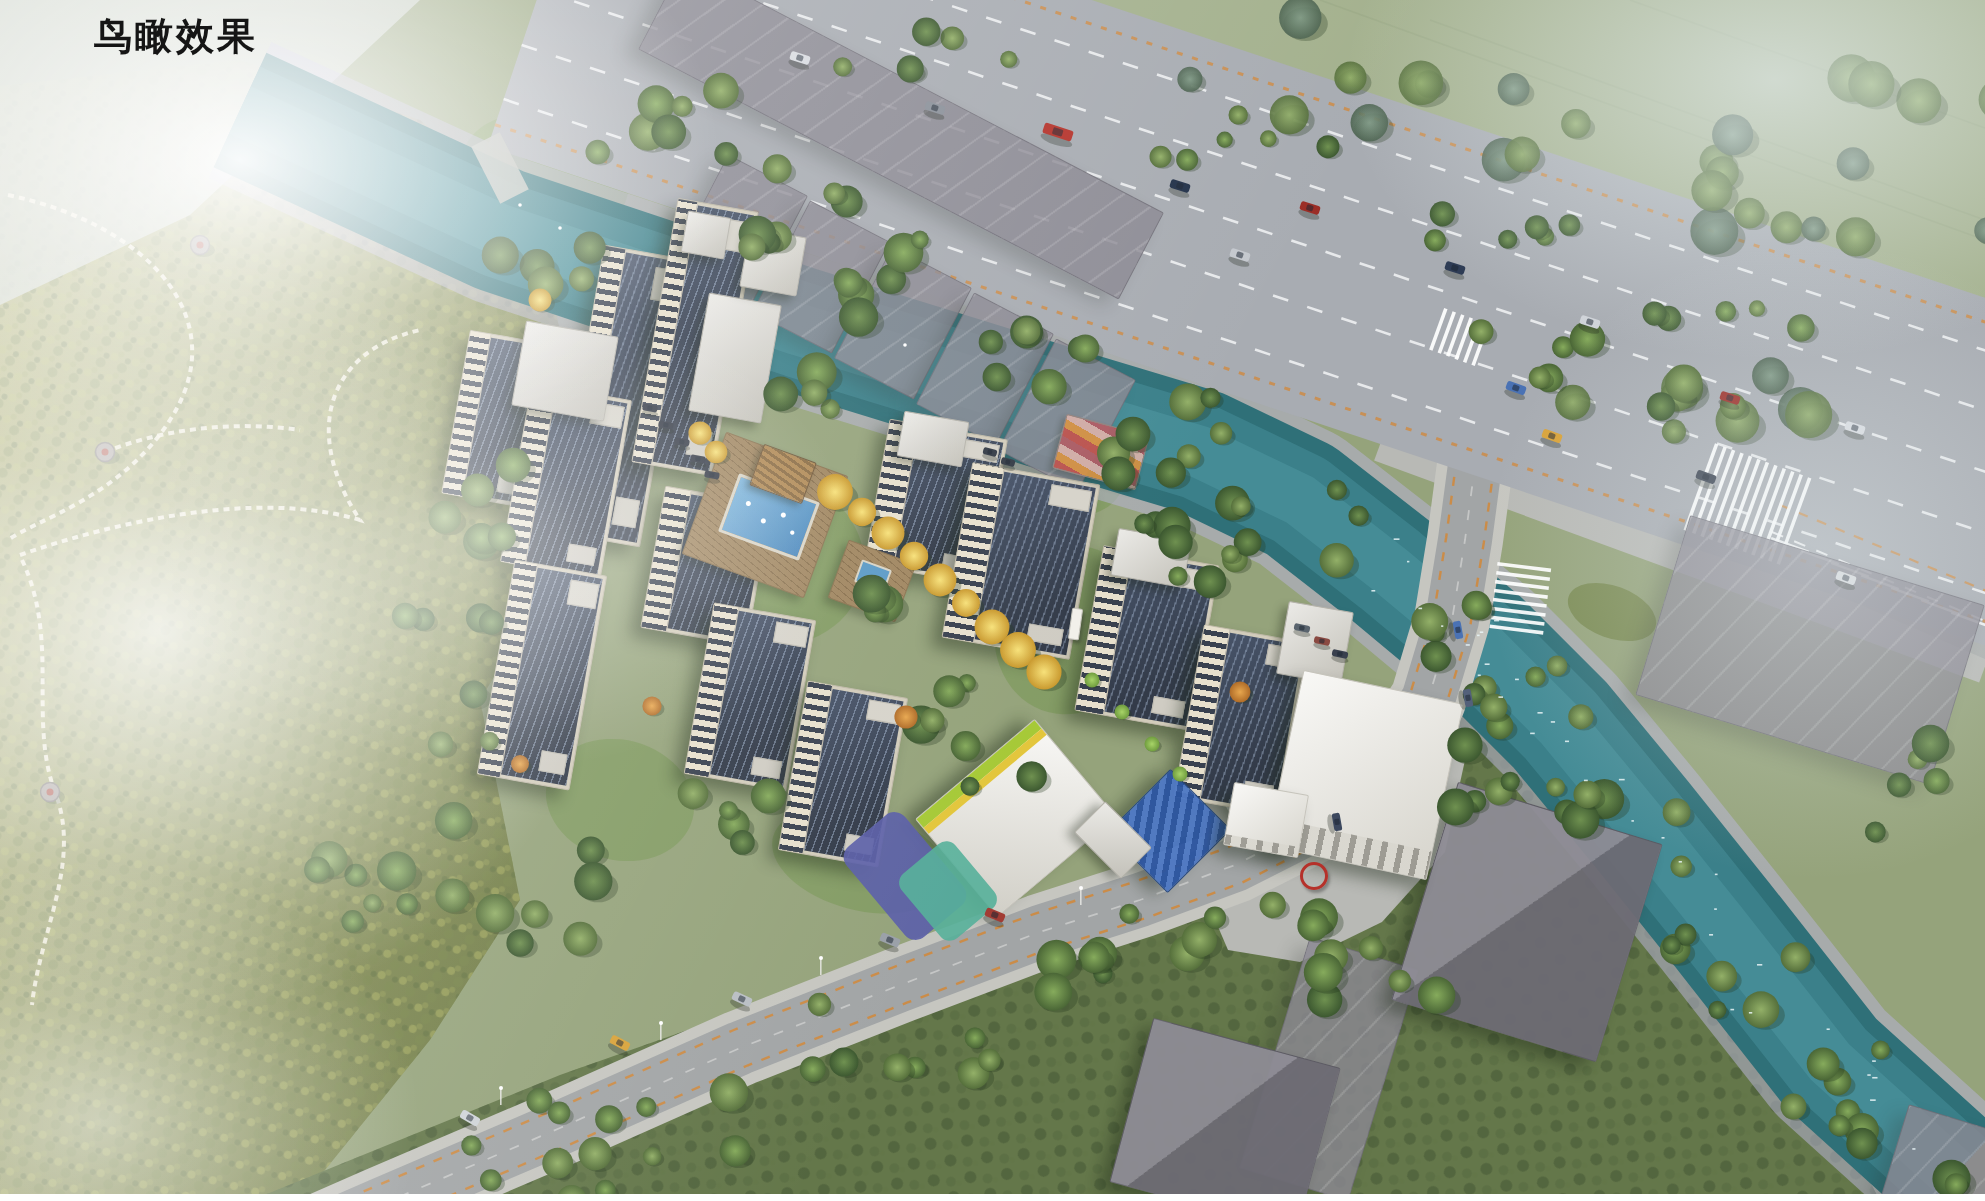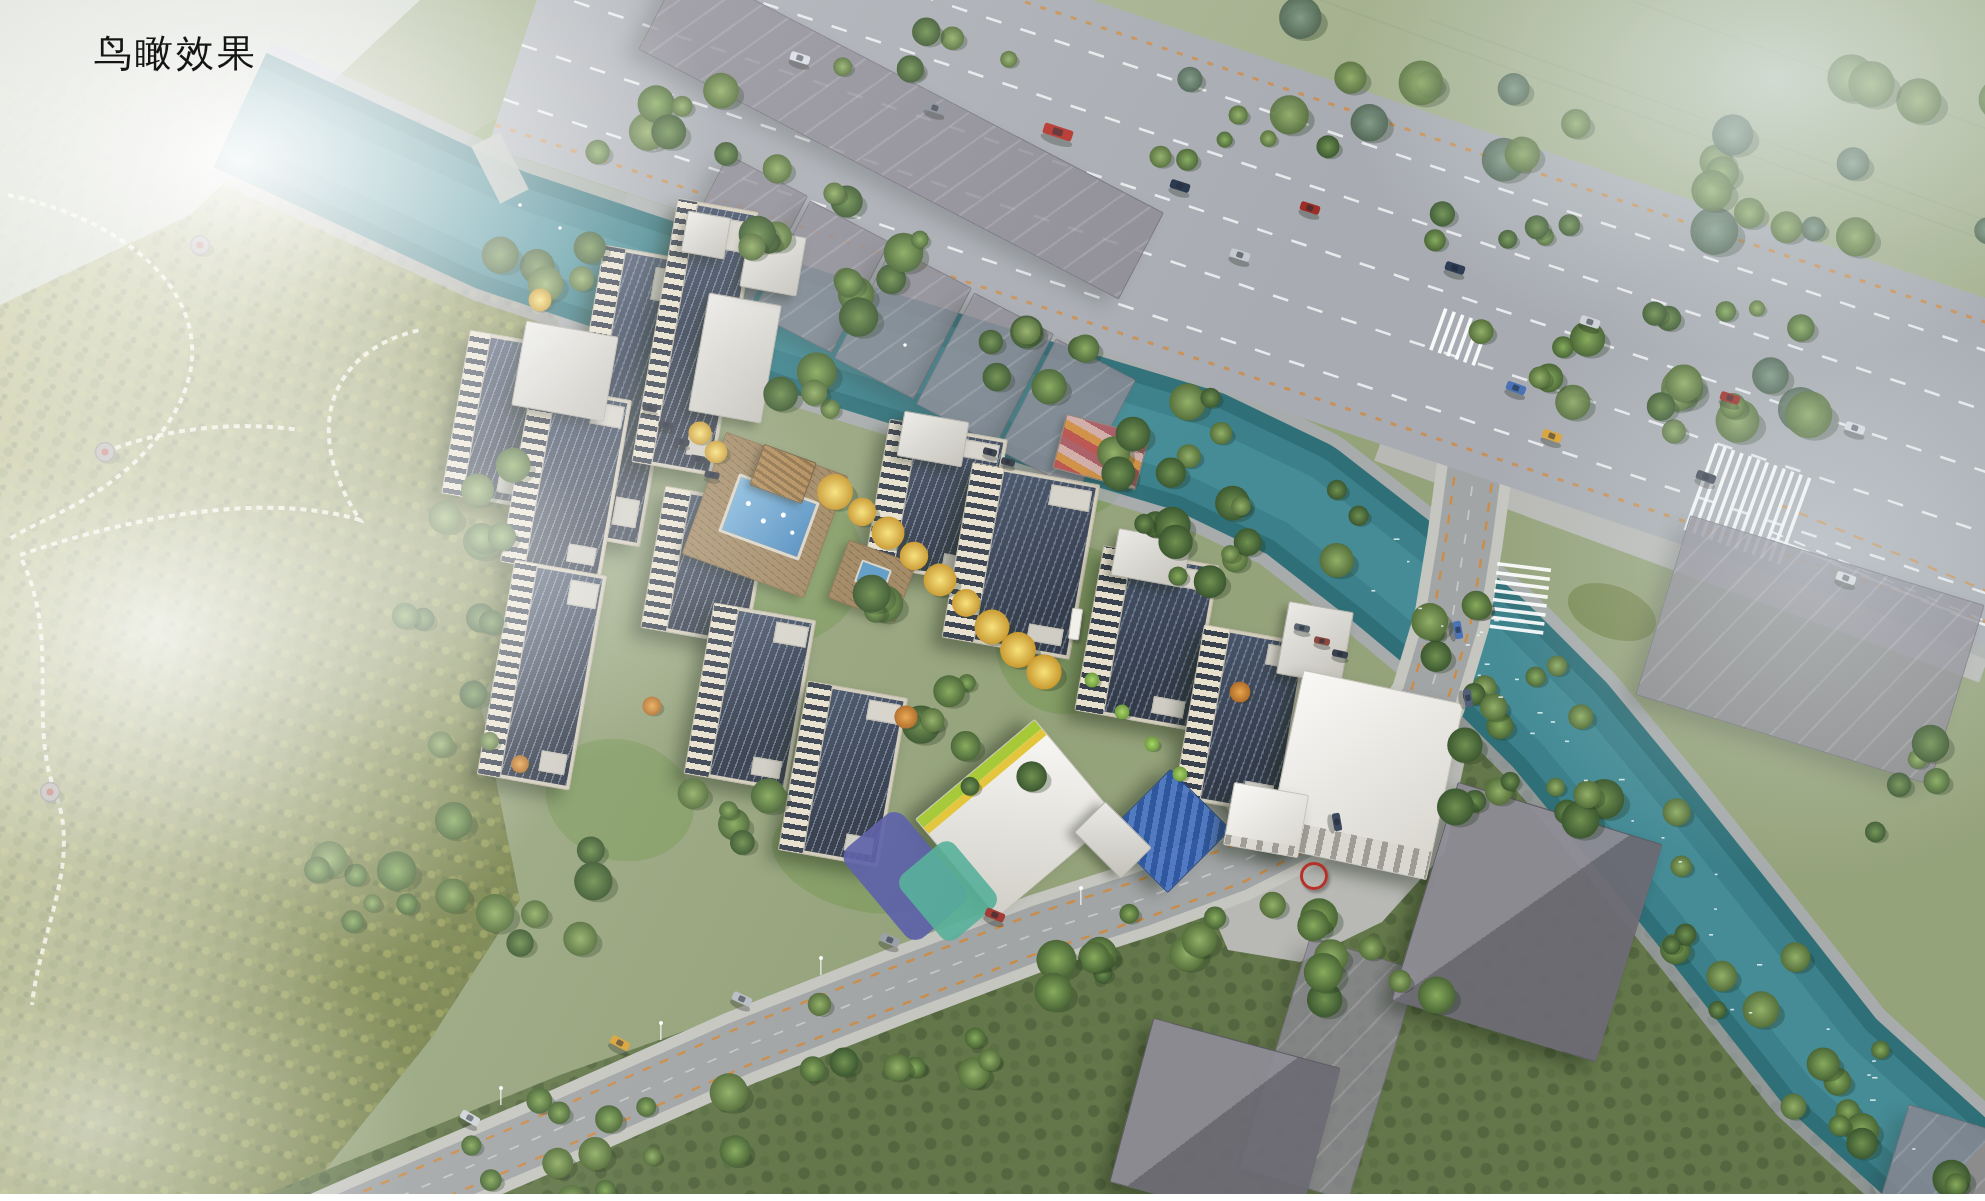--- a/index.html
+++ b/index.html
@@ -10,21 +10,21 @@
   #buildings{position:absolute;inset:0;z-index:2;}
   #detail{z-index:3;}
   .fog{position:absolute;z-index:4;pointer-events:none;}
   .fog-sheen{inset:0;background:linear-gradient(118deg,rgba(255,255,255,.42),rgba(255,255,255,.14) 30%,rgba(255,255,255,0) 55%);}
   .fog-tl{left:-240px;top:-180px;width:960px;height:680px;background:radial-gradient(closest-side,rgba(255,255,255,.95),rgba(255,255,255,0));}
   .fog-l{left:-280px;top:240px;width:880px;height:780px;background:radial-gradient(closest-side,rgba(255,255,255,.82),rgba(255,255,255,0));}
   .fog-lm{left:150px;top:300px;width:700px;height:470px;background:radial-gradient(closest-side,rgba(255,255,255,.38),rgba(255,255,255,0));}
   .fog-bl{left:-220px;top:860px;width:640px;height:520px;background:radial-gradient(closest-side,rgba(255,255,255,.5),rgba(255,255,255,0));}
   .fog-tr{right:-220px;top:-200px;width:860px;height:560px;background:radial-gradient(closest-side,rgba(230,238,240,.68),rgba(230,238,240,0));}
   .fog-r{right:-160px;top:240px;width:660px;height:640px;background:radial-gradient(closest-side,rgba(225,234,236,.42),rgba(225,234,236,0));}
-  .page-title{position:absolute;left:94px;top:28px;z-index:6;font-size:38px;font-weight:400;
+  .page-title{position:absolute;left:94px;top:11px;z-index:6;font-size:38px;font-weight:700;
               color:var(--titleColor,#151515);letter-spacing:3px;}
   .edge-strip{position:absolute;left:0;right:0;bottom:0;height:7px;background:#fff;z-index:7;}
 
   
   .bld{position:absolute;border-radius:2px;box-shadow:-9px 11px 16px rgba(25,35,20,.42);}
   .bld.slab{background:var(--parapet,#d2ccbb);border:1px solid #bfb9a8;}
   .bld .roof{position:absolute;top:3px;right:3px;bottom:3px;left:24%;
       background-image:repeating-linear-gradient(100deg,rgba(170,188,214,.45) 0 1.4px,transparent 1.4px 7.2px),
                        linear-gradient(150deg,#475368,#333b49 75%);}
   .bld .facade{position:absolute;left:0;top:0;bottom:0;width:24%;

